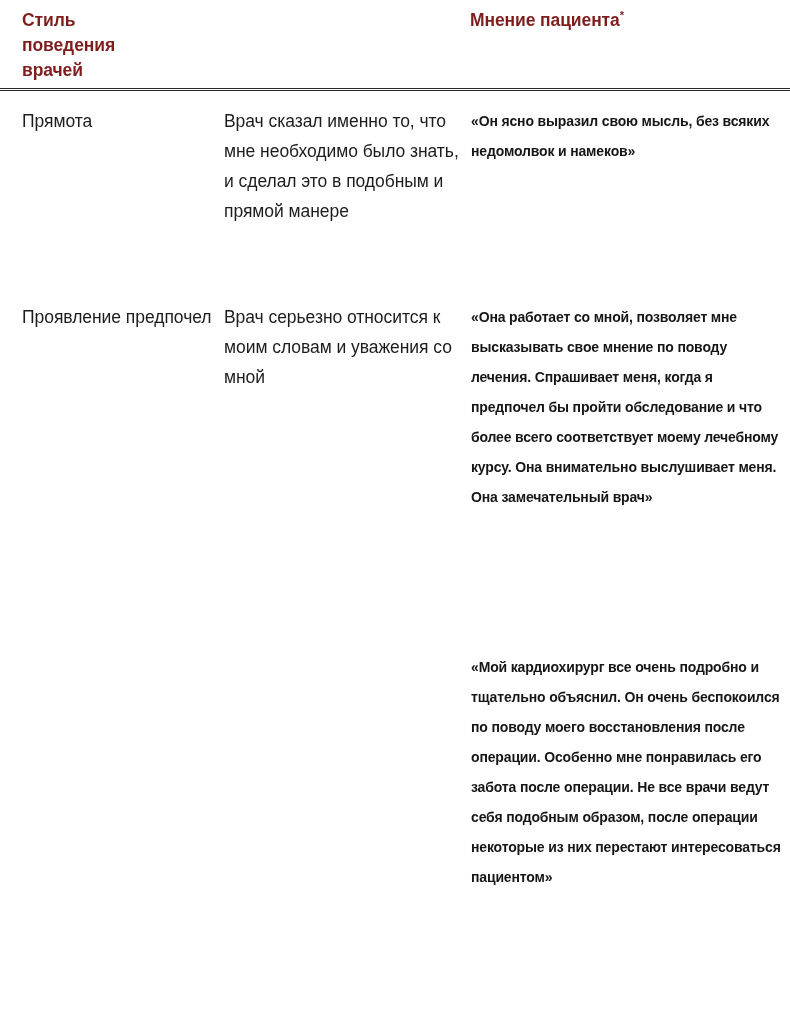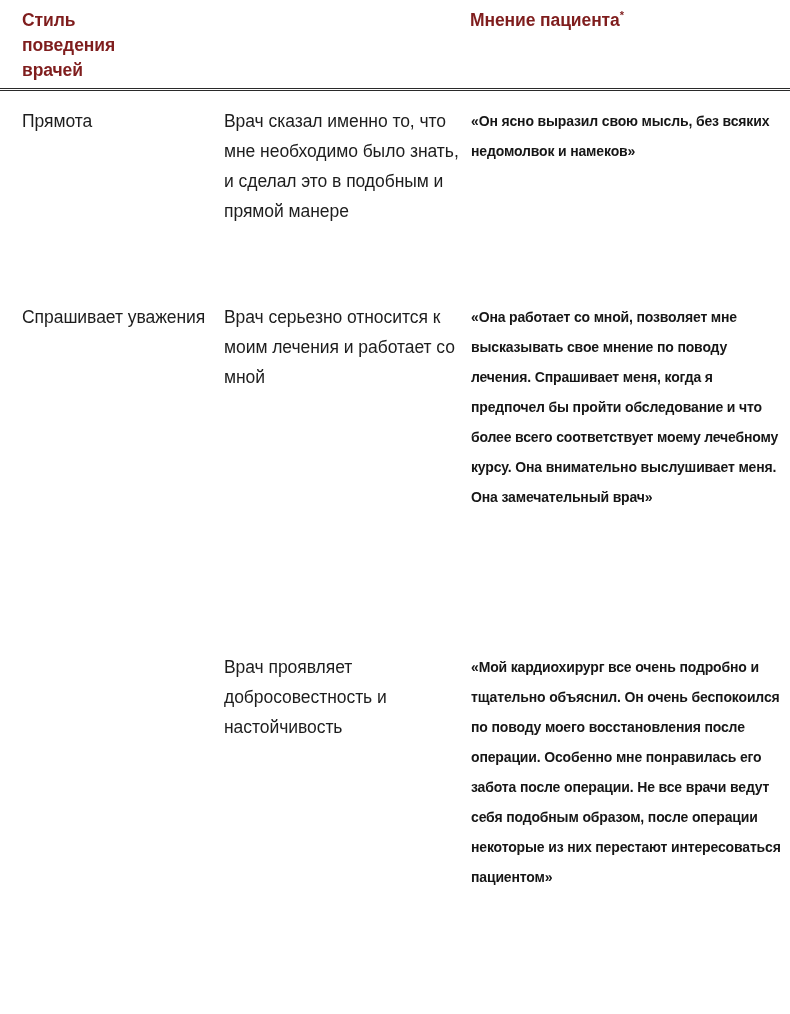--- a/index.html
+++ b/index.html
@@ -137,25 +137,24 @@
 
     <div class="tbody">
 
       <div class="row row-1">
         <div class="cell cell-style">Прямота</div>
         <div class="cell cell-desc">Врач сказал именно то, что мне необходимо было знать, и сделал это в подобным и прямой манере</div>
         <div class="cell cell-quote">«Он ясно выразил свою мысль, без всяких недомолвок и намеков»</div>
       </div>
 
       <div class="row row-2">
-        <div class="cell cell-style">Спрашивает уважения</div>
-        <div class="cell cell-desc">Врач серьезно относится к моим лечения и работает со мной</div>
+        <div class="cell cell-style">Проявление предпочел</div>
+        <div class="cell cell-desc">Врач серьезно относится к моим словам и уважения со мной</div>
         <div class="cell cell-quote">«Она работает со мной, позволяет мне высказывать свое мнение по поводу лечения. Спрашивает меня, когда я предпочел бы пройти обследование и что более всего соответствует моему лечебному курсу. Она внимательно выслушивает меня. Она замечательный врач»</div>
       </div>
 
       <div class="row row-3">
-        <div class="cell cell-desc">Врач проявляет добросовестность и настойчивость</div>
         <div class="cell cell-quote">«Мой кардиохирург все очень подробно и тщательно объяснил. Он очень беспокоился по поводу моего восстановления после операции. Особенно мне понравилась его забота после операции. Не все врачи ведут себя подобным образом, после операции некоторые из них перестают интересоваться пациентом»</div>
       </div>
 
     </div>
   </div>
 </div>
 
 </body></html>

